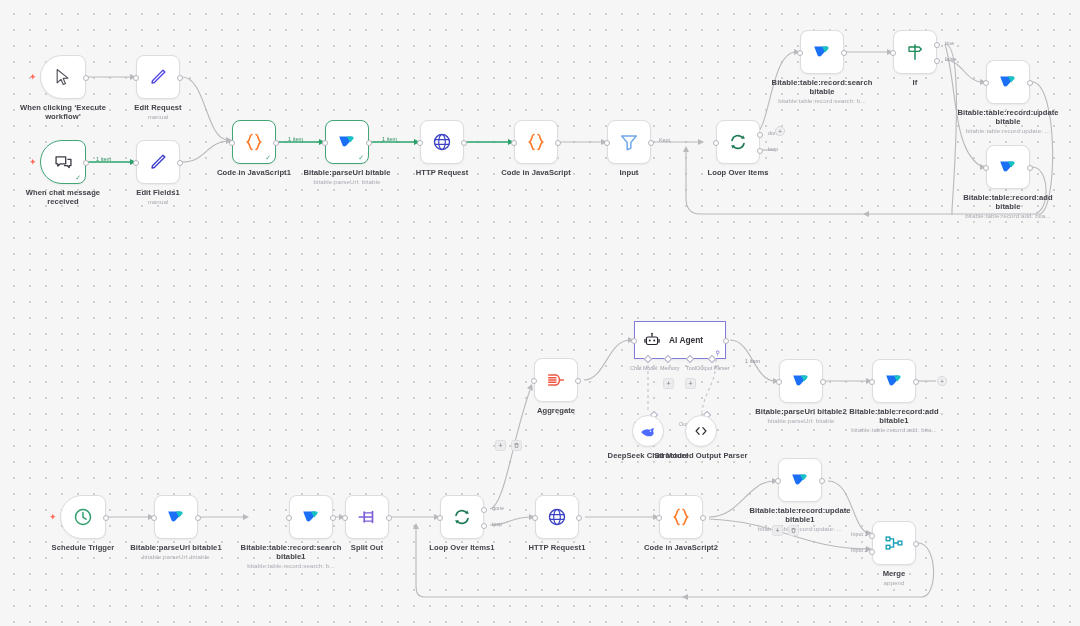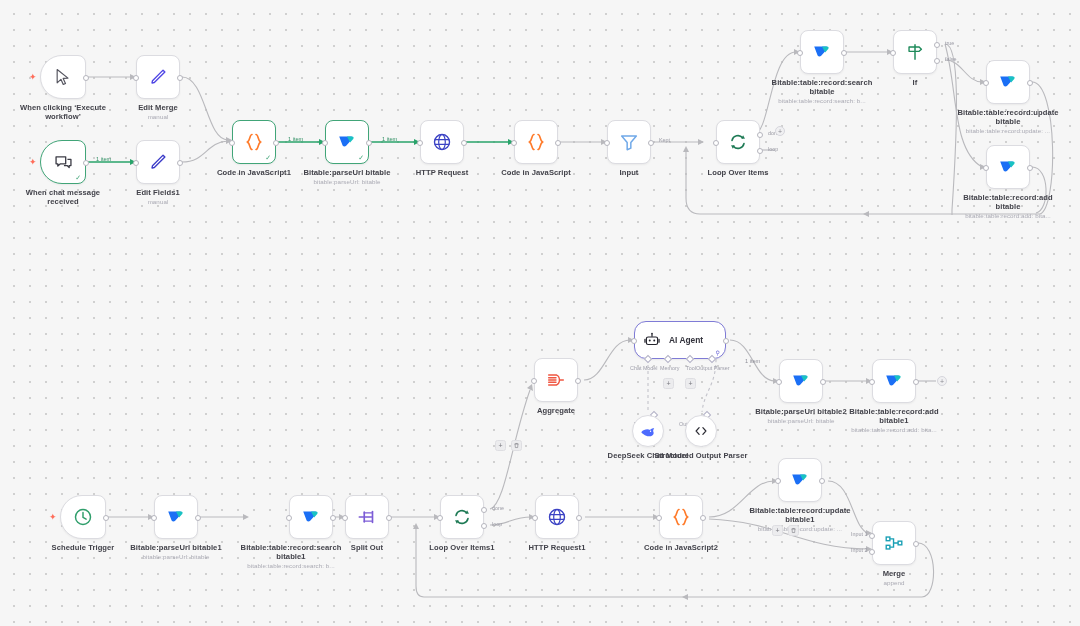--- a/index.html
+++ b/index.html
@@ -29,21 +29,21 @@
     position:relative;
     width:44px;height:44px;border-radius:8px;
     background:#fff;border:1px solid #dcdce1;
     box-sizing:border-box;
     display:flex;align-items:center;justify-content:center;
     box-shadow:0 1px 2px rgba(30,30,40,.06);
   }
   .nbox.trig{border-radius:22px 8px 8px 22px;width:46px;}
   .nbox.ok{border-color:#41a578;}
   .nbox.agent{
-    width:92px;height:38px;border-radius:12px;border:1px solid #7f7bd6;
+    width:92px;height:38px;border-radius:0;border:1px solid #7f7bd6;
     justify-content:flex-start;padding-left:8px;gap:8px;
   }
   .nbox.round{width:44px;height:44px;border-radius:50%;border:1px solid #dcdce1;}
   .caption{
     position:absolute;top:48px;left:50%;transform:translateX(-50%);
     width:96px;text-align:center;
     font-size:7.6px;line-height:9.2px;color:#42424a;font-weight:600;
     letter-spacing:.01em;
   }
   .caption.wide{width:116px;}
@@ -213,21 +213,21 @@
 
   <div class="node" style="left:136px;top:55px;">
     <div class="nbox">
       <svg class="ic" width="22" height="22" viewBox="0 0 24 24">
         <path d="M17.5 4.5 L19.5 6.5 L8 18 L5.5 18.5 L6 16 Z" fill="none" stroke="#4f46e5" stroke-width="1.5" stroke-linejoin="round"></path>
       </svg>
       <span class="port l"></span>
       <span class="port r"></span>
     </div>
     <div class="caption">
-      <span>Edit Merge</span>
+      <span>Edit Request</span>
       <span class="sub">manual</span>
     </div>
   </div>
 
   <div class="node" style="left:40px;top:140px;">
     <div class="nbox trig ok">
       <span class="bolt">✦</span>
       <svg class="ic" width="21" height="21" viewBox="0 0 24 24">
         <path d="M3.5 5.5 h11 v8 h-6 l-3 2.6 v-2.6 h-2 z" fill="none" stroke="#3c3c46" stroke-width="1.5" stroke-linejoin="round"></path>
         <path d="M16.5 8.5 h4 v7 h-2 v2.3 l-2.4-2.3 h-3.6" fill="none" stroke="#3c3c46" stroke-width="1.5" stroke-linejoin="round"></path>

